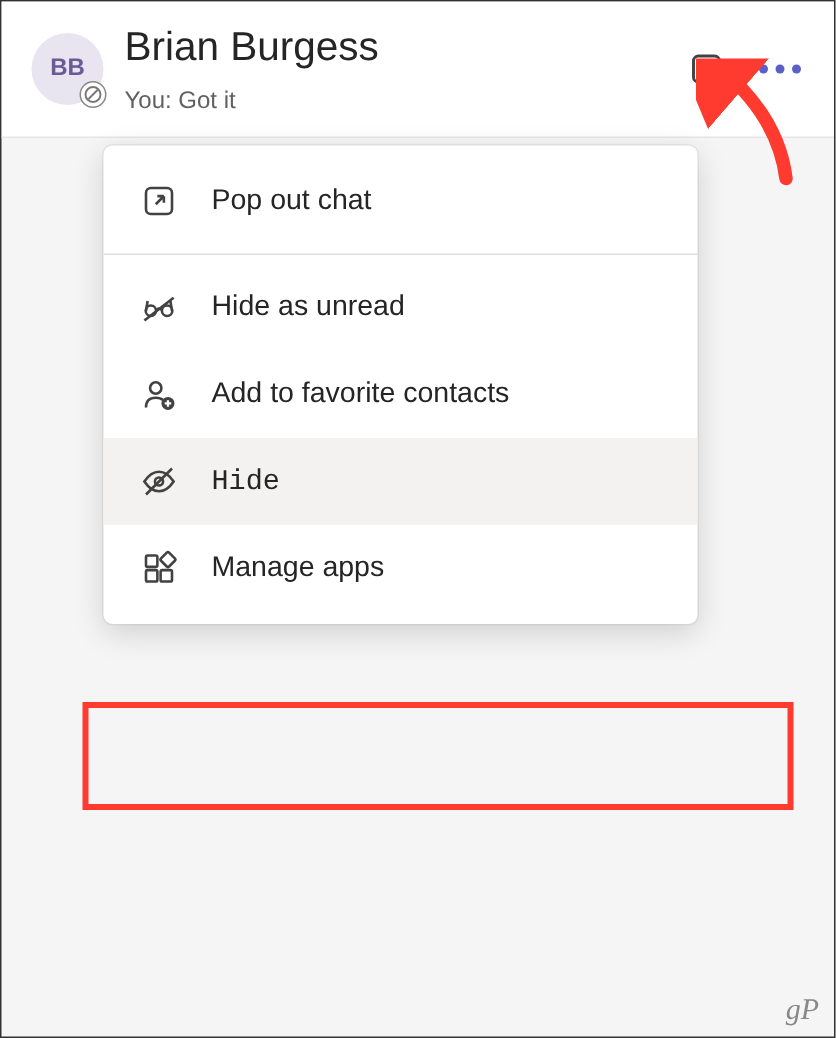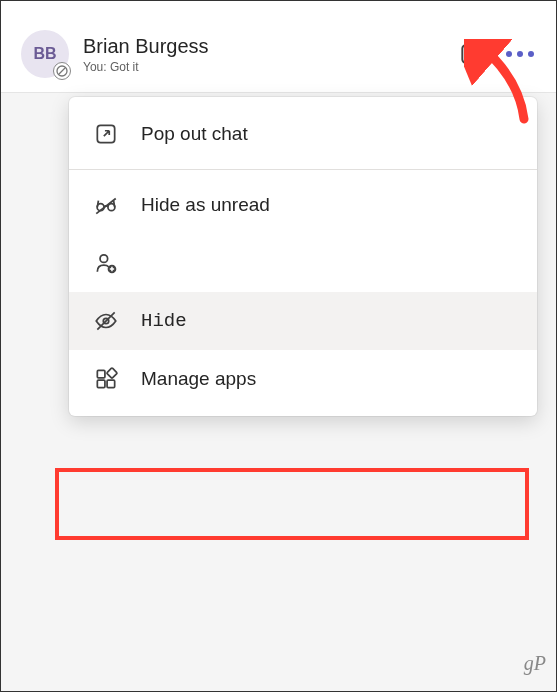--- a/index.html
+++ b/index.html
@@ -6,21 +6,21 @@
     body {
       font-family: 'Segoe UI', -apple-system, sans-serif;
       width: 557px;
       height: 692px;
       background: #f5f5f5;
       position: relative;
       border: 1px solid #333;
     }
     .chat-header {
       background: #fff;
-      padding: 29px 20px 14px 20px;
+      padding: 14px 20px 14px 20px;
       display: flex;
       align-items: center;
       gap: 14px;
       border-bottom: 1px solid #e5e5e5;
     }
     .avatar {
       width: 48px;
       height: 48px;
       border-radius: 50%;
       background: #e8e4f0;
@@ -42,29 +42,29 @@
       border-radius: 50%;
       background: #fff;
       border: 1px solid #888;
       display: flex;
       align-items: center;
       justify-content: center;
     }
     .presence-badge svg { width: 12px; height: 12px; }
     .chat-info { flex: 1; }
     .chat-name {
-      font-size: 20px;
+      font-size: 27px;
       font-weight: 400;
       color: #252525;
       line-height: 1.2;
     }
     .chat-preview {
-      font-size: 12px;
+      font-size: 16px;
       color: #616161;
-      margin-top: 2px;
+      margin-top: 12px;
     }
     .header-actions {
       display: flex;
       align-items: center;
       gap: 18px;
     }
     .pop-out-btn {
       width: 30px;
       height: 30px;
       display: flex;
@@ -82,21 +82,21 @@
     .more-dot {
       width: 6px;
       height: 6px;
       border-radius: 50%;
       background: #5b5fc7;
     }
     .context-menu {
       position: absolute;
       top: 96px;
       left: 68px;
-      width: 468px;
+      width: 396px;
       background: #fff;
       border-radius: 6px;
       box-shadow: 0 6px 20px rgba(0,0,0,0.15), 0 0 0 1px rgba(0,0,0,0.05);
       padding: 8px 0;
     }
     .menu-item {
       display: flex;
       align-items: center;
       padding: 16px 24px;
       gap: 22px;
@@ -134,21 +134,21 @@
     }
     .menu-icon svg { width: 100%; height: 100%; }
     .arrow-annotation {
       position: absolute;
       top: 38px;
       right: 12px;
       pointer-events: none;
     }
     .watermark {
       position: absolute;
-      bottom: 16px;
+      bottom: 6px;
       right: 10px;
       font-family: Georgia, serif;
       font-style: italic;
       font-size: 20px;
       color: #888;
     }
   </style>
 </head>
 <body>
 
@@ -208,20 +208,21 @@
   </div>
   <div class="menu-item">
     <span class="menu-icon">
       <svg viewBox="0 0 24 24" fill="none" stroke="#424242" stroke-width="1.6">
         <circle cx="10" cy="8" r="3.5"></circle>
         <path d="M4 20 Q4 14 10 14 Q13 14 14.5 15.5"></path>
         <circle cx="17.5" cy="17.5" r="4" fill="#424242" stroke="none"></circle>
         <path d="M17.5 15.5 V19.5 M15.5 17.5 H19.5" stroke="#fff" stroke-width="1.4"></path>
       </svg>
     </span>
+    <span>Add to favorite contacts</span>
   </div>
   <div class="menu-item highlighted">
     <span class="menu-icon">
       <svg viewBox="0 0 24 24" fill="none" stroke="#424242" stroke-width="1.6">
         <path d="M3 12 Q7 6 12 6 Q17 6 21 12 Q17 18 12 18 Q7 18 3 12 Z"></path>
         <circle cx="12" cy="12" r="2.5"></circle>
         <line x1="4" y1="20" x2="20" y2="4"></line>
       </svg>
     </span>
     <span>Hide</span>

